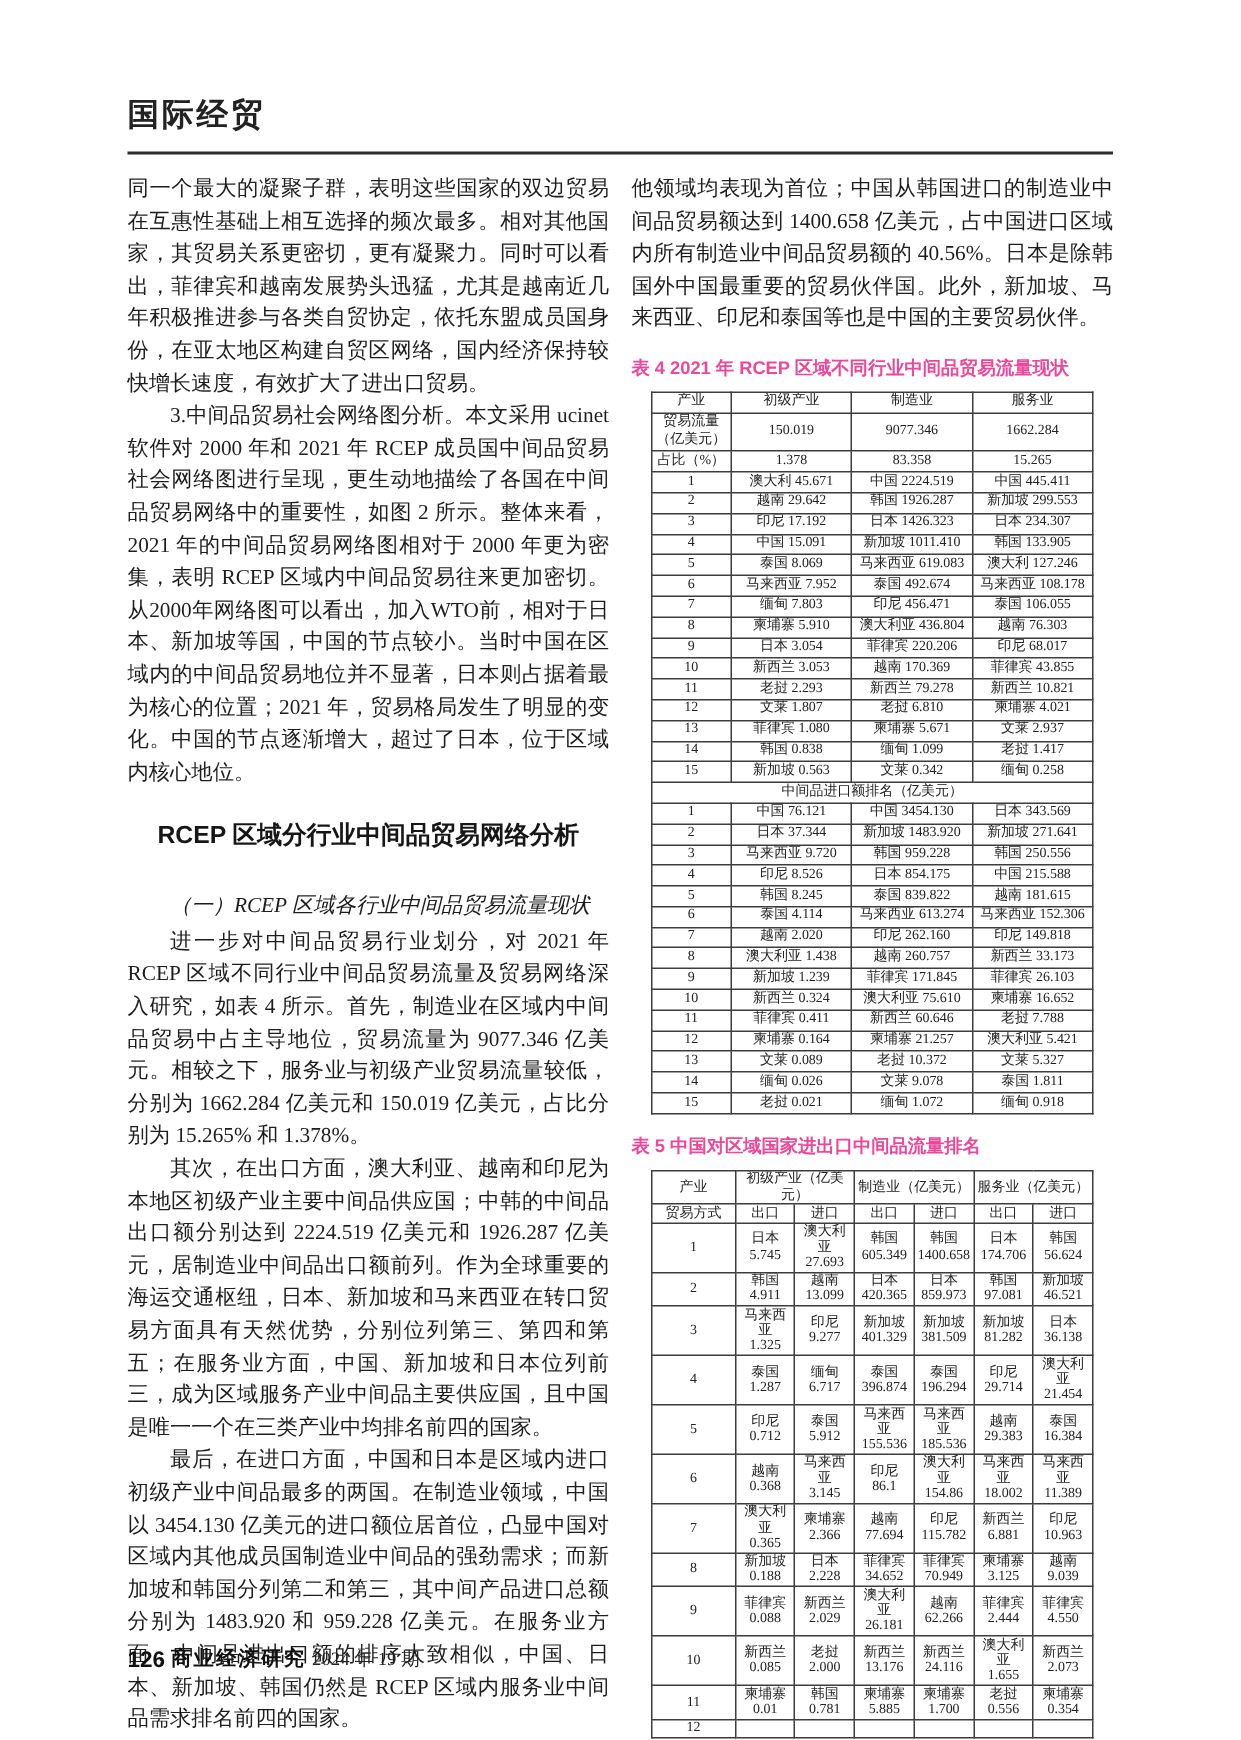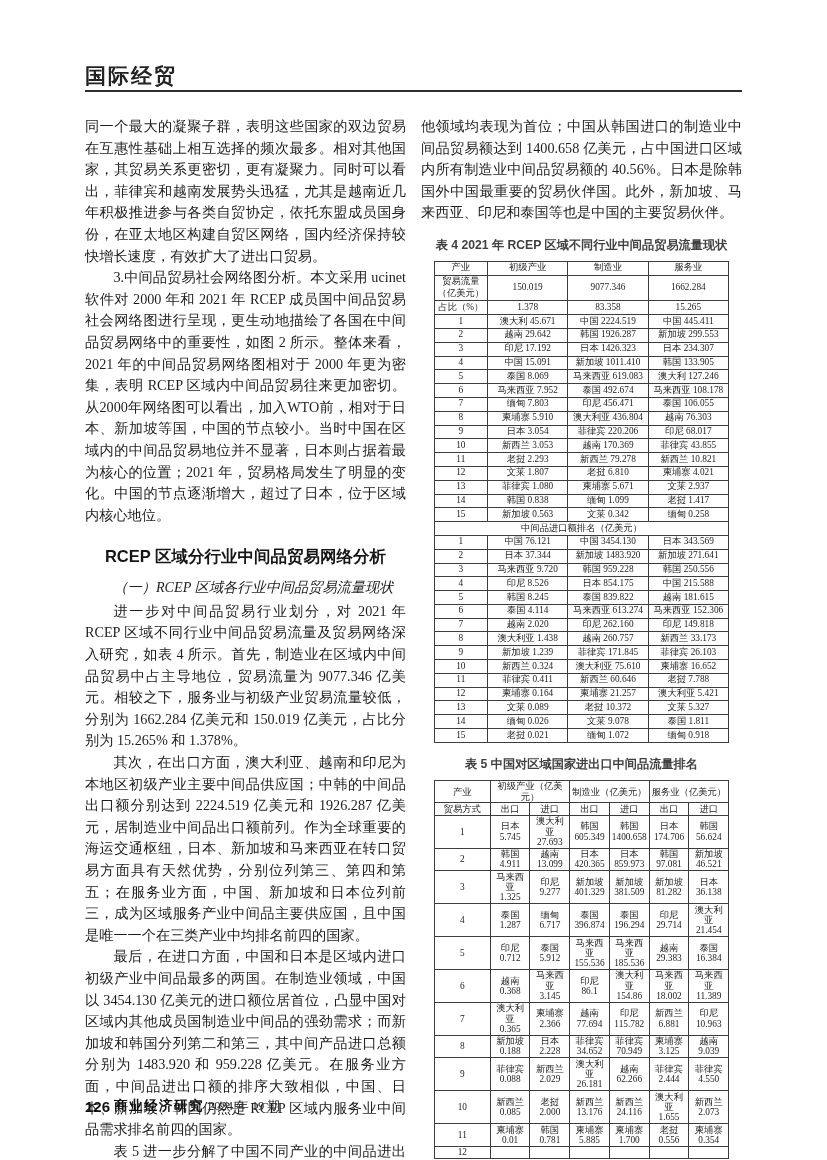--- a/index.html
+++ b/index.html
@@ -1,29 +1,29 @@
 <!DOCTYPE html>
 <html><head>
 <meta charset="utf-8">
 <style>
   html,body{margin:0;padding:0;background:#ffffff;}
   .page{position:relative;width:827px;height:1160px;background:#ffffff;
         font-family:"Liberation Serif",serif;color:#1d1d1d;overflow:hidden;}
   .hdr{position:absolute;left:85px;top:62px;width:657px;
        font-family:"Liberation Sans",sans-serif;font-weight:bold;font-size:21px;
-       letter-spacing:2px;color:#222;border-bottom:2.5px solid #2e2e2e;}
+       letter-spacing:2px;color:#222;padding-bottom:11px;border-bottom:2.5px solid #2e2e2e;}
   .cols{position:absolute;left:85px;top:116px;width:657px;display:flex;gap:15px;}
   .col{width:321px;}
   .para{margin:0;font-size:14.2px;line-height:21.6px;text-align:justify;text-justify:inter-character;}
   .para.ind{text-indent:2em;}
   .heading{font-family:"Liberation Sans",sans-serif;font-weight:bold;font-size:16.5px;
-           text-align:center;margin:20px 0 9px;color:#161616;}
+           text-align:center;margin:20px 0 26px;color:#161616;}
   .subheading{font-style:italic;font-size:14.2px;line-height:21.6px;text-indent:2em;margin:0 0 2px;}
   .tbl-title{font-family:"Liberation Sans",sans-serif;font-weight:bold;font-size:12.2px;
-             text-align:center;margin:13px 0 7px;color:#404040;}
+             margin:13px 0 7px;color:#ec4899;}
   table{border-collapse:collapse;width:92%;margin:0 auto;font-size:9.3px;color:#222;table-layout:fixed;border-radius:11px;}
   td{border:1px solid #3d3d3d;text-align:center;padding:0.5px 2px;line-height:11.8px;
      vertical-align:middle;overflow:hidden;}
   .t4 .lbl{white-space:pre-line;}
   .t5 td{padding:0.5px 1px;line-height:10.3px;}
   .t5 td div{line-height:10.3px;}
   .footer{position:absolute;left:85px;top:1097px;display:flex;align-items:flex-end;gap:4px;}
   .footer .pn{font-family:"Liberation Sans",sans-serif;font-weight:bold;font-size:15px;color:#111;}
   .footer .jn{font-family:"Liberation Sans",sans-serif;font-weight:bold;font-size:13.5px;
               letter-spacing:1.5px;color:#111;}

